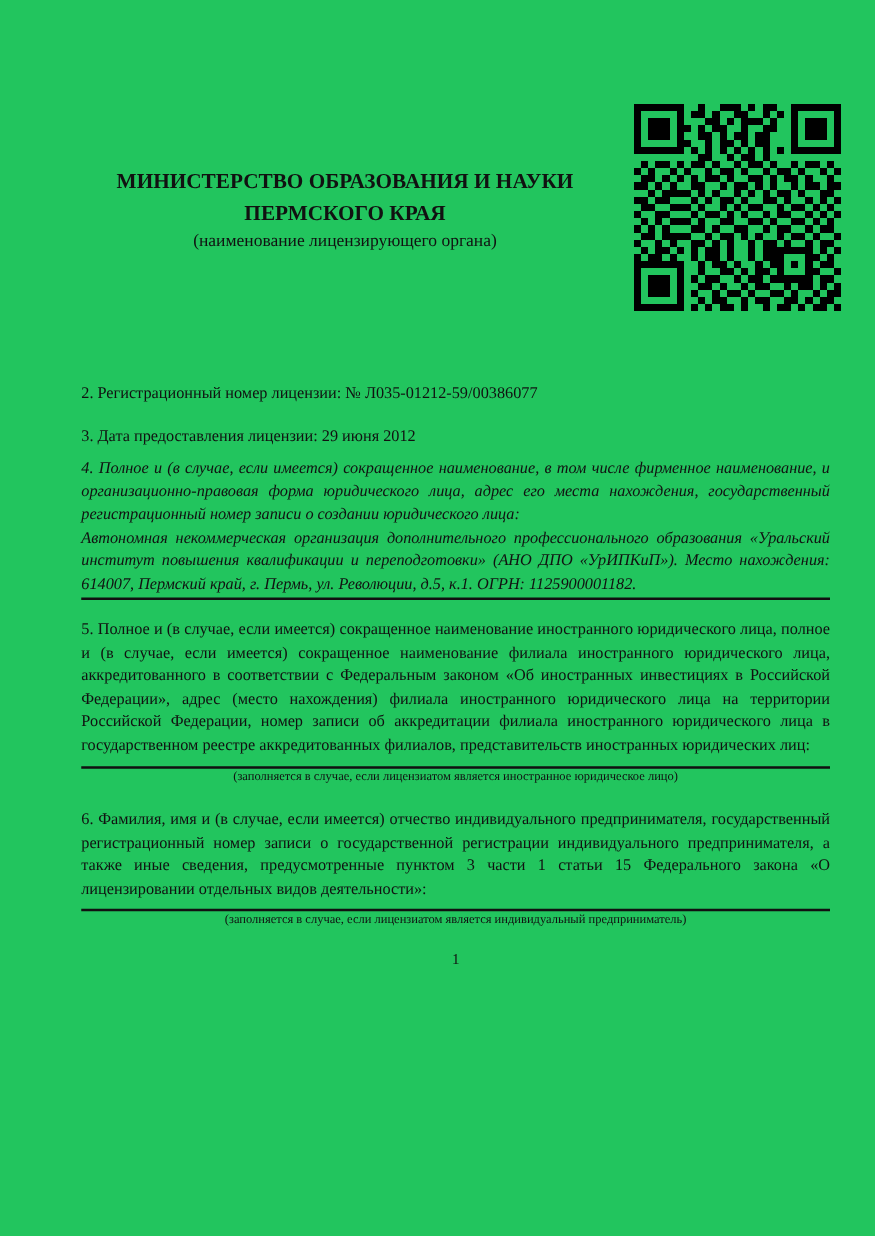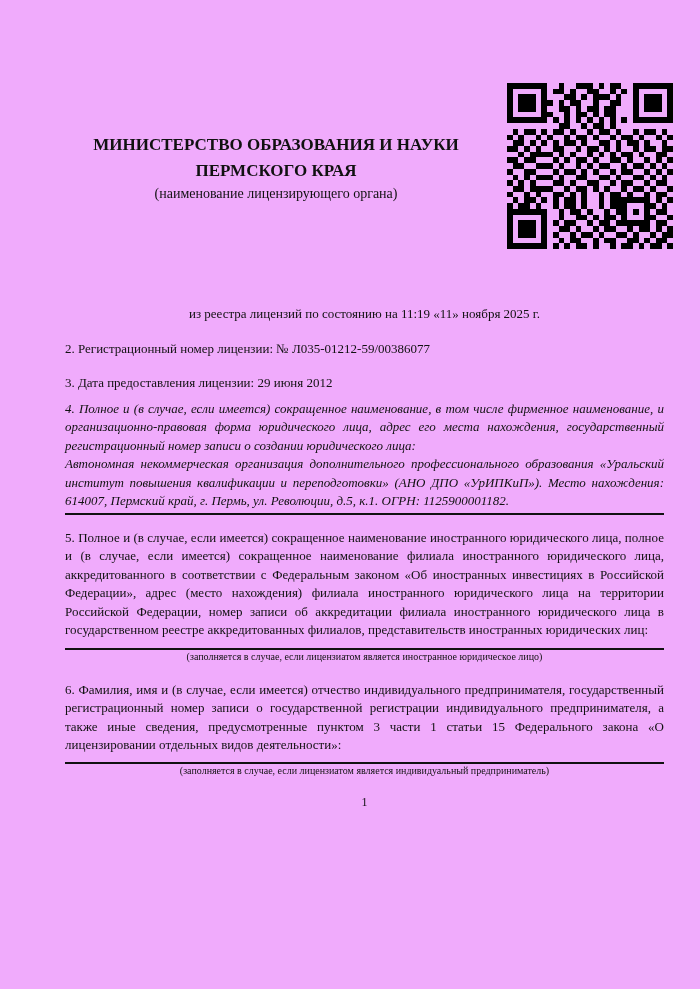--- a/index.html
+++ b/index.html
@@ -4,21 +4,21 @@
 <style>
   html, body {
     margin: 0;
     padding: 0;
     background: #ffffff;
   }
   .page {
     position: relative;
     width: 700px;
     height: 989px;
-    background: #f0abfc;
+    background: #22c55e;
     color: #111111;
     font-family: "Liberation Serif", "DejaVu Serif", serif;
     box-sizing: border-box;
     padding-top: 83px;
     overflow: hidden;
   }
   .header {
     margin: 0 27px 0 65px;
     display: flex;
     align-items: center;
@@ -541,21 +541,20 @@
           <rect x="25" y="28" width="1" height="1" fill="#000000"></rect>
           <rect x="26" y="28" width="1" height="1" fill="#000000"></rect>
           <rect x="28" y="28" width="1" height="1" fill="#000000"></rect>
         </svg>
     </div>
   </div>
 
   <div class="content">
 
     <div class="doc-title">
-      <div>из реестра лицензий по состоянию на 11:19 «11» ноября 2025 г.</div>
     </div>
 
 
     <div class="item-2">
       <p>2. Регистрационный номер лицензии: № Л035-01212-59/00386077</p>
     </div>
 
     <div class="item-3">
       <p>3. Дата предоставления лицензии: 29 июня 2012</p>
     </div>

